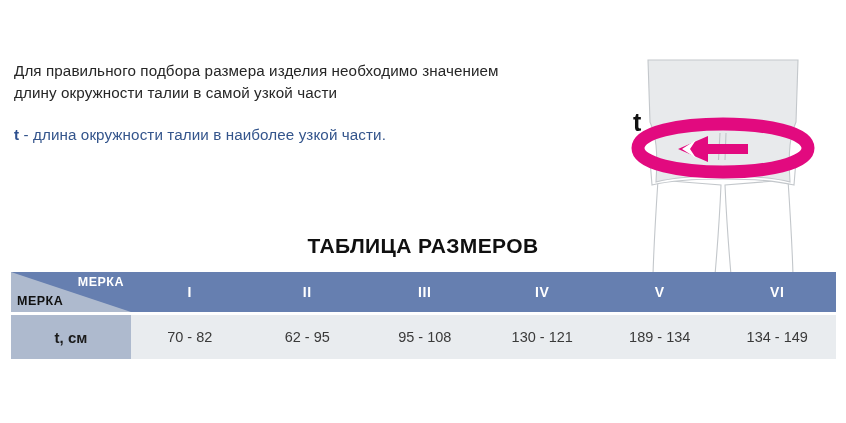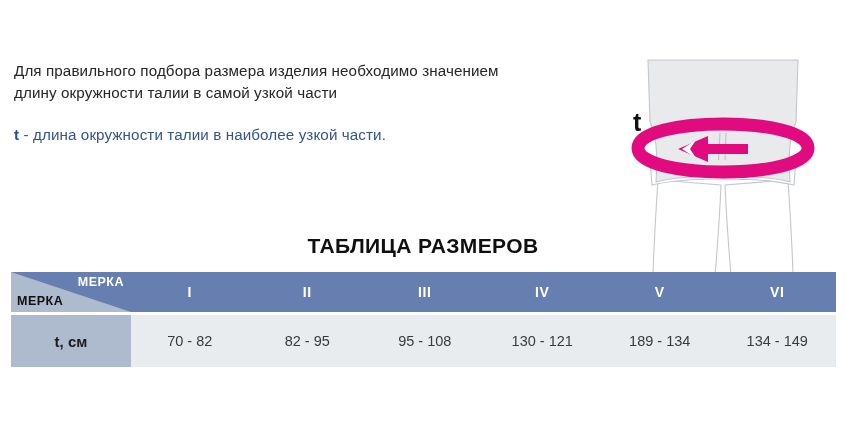--- a/index.html
+++ b/index.html
@@ -139,21 +139,21 @@
   }
 
   
   .gap-row td {
     height: 3px;
     background: #ffffff;
   }
 
   
   .data-row td {
-    height: 52px;
+    height: 44px;
     background: #e9ecef;
     color: #3a3a3a;
     font-size: 14.5px;
     text-align: center;
     vertical-align: middle;
   }
   .data-row td.rowlabel {
     background: #aebace;
     color: #1b1b1b;
     font-size: 15px;
@@ -231,21 +231,21 @@
           <th>VI</th>
         </tr>
       </thead>
       <tbody>
         <tr class="gap-row">
           <td colspan="7"></td>
         </tr>
         <tr class="data-row">
           <td class="rowlabel">t, см</td>
           <td>70 - 82</td>
-          <td>82 - 95</td>
+          <td>62 - 95</td>
           <td>95 - 108</td>
           <td>130 - 121</td>
           <td>189 - 134</td>
           <td>134 - 149</td>
         </tr>
       </tbody>
     </table>
   </div>
 
 </div>

